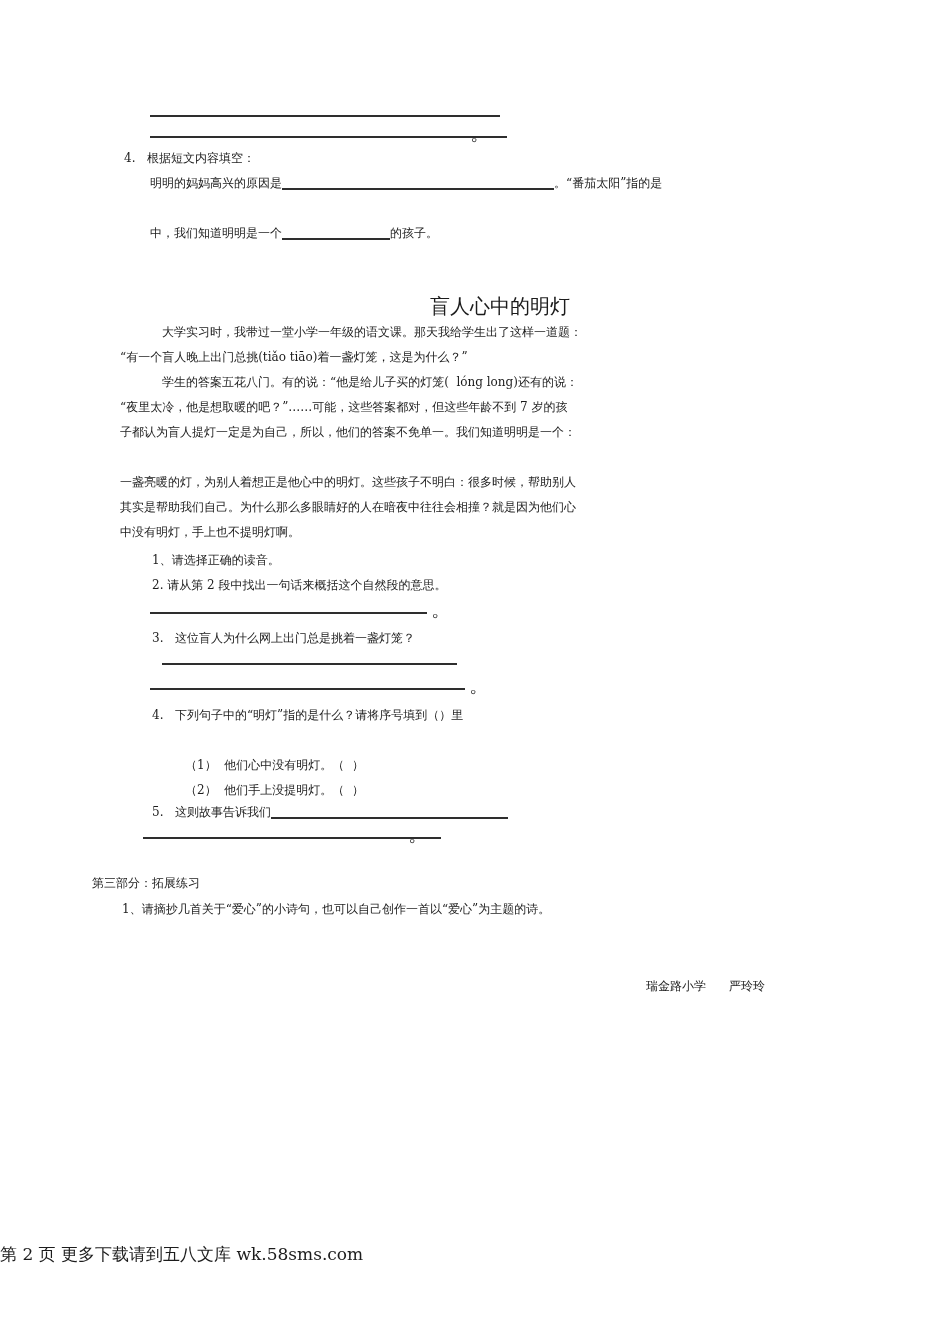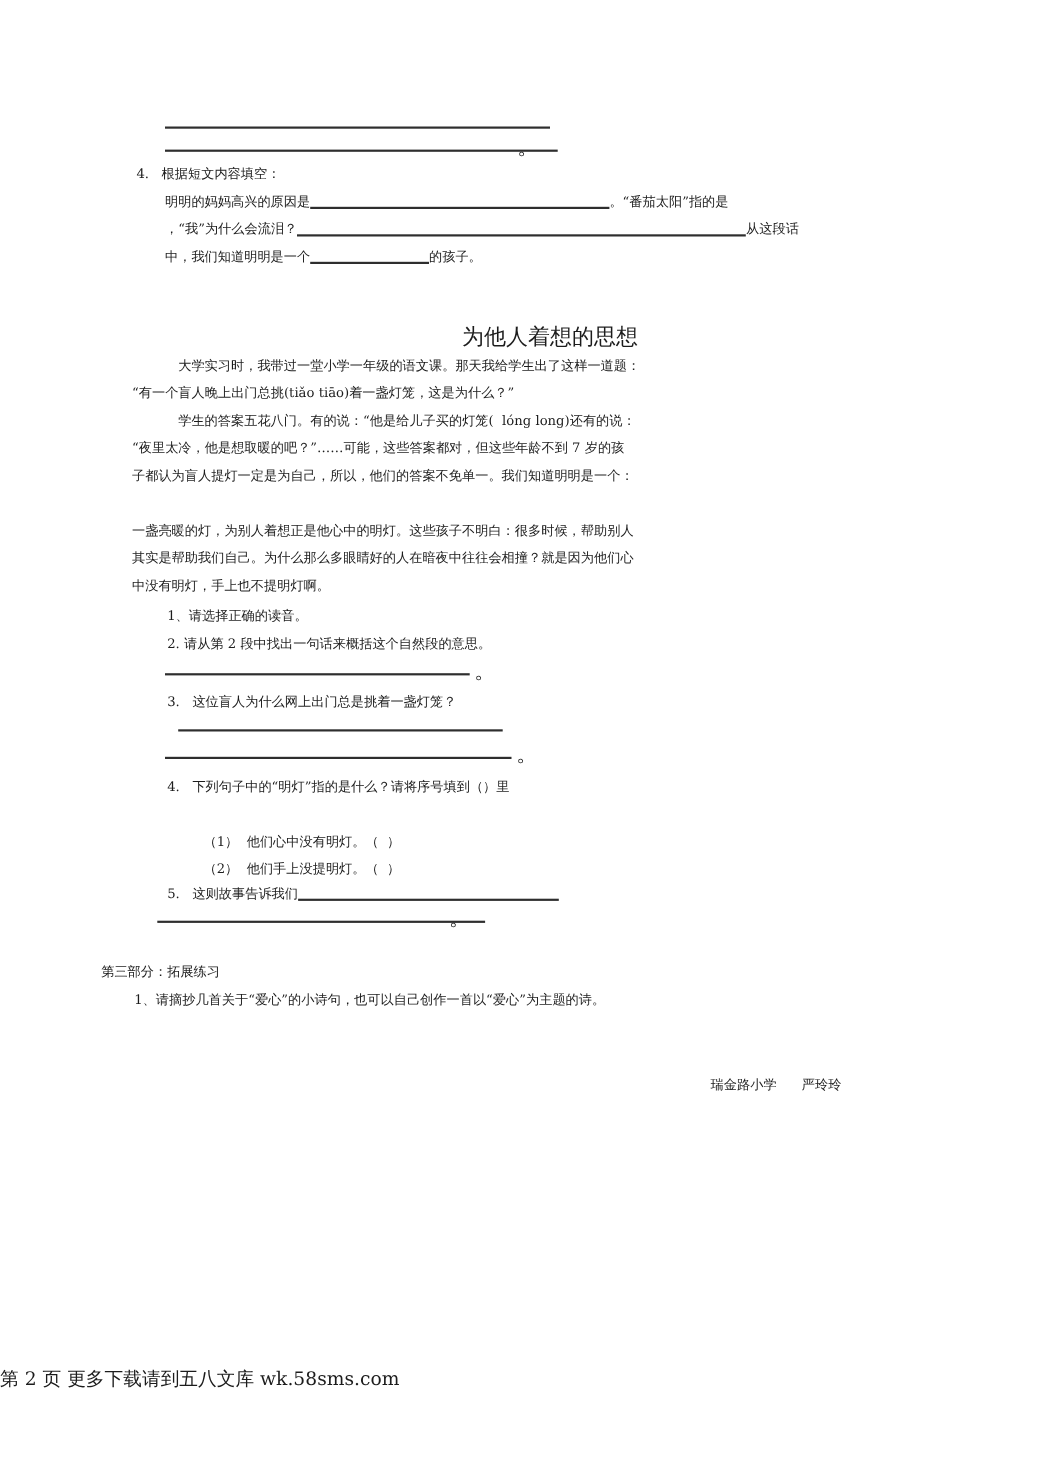--- a/index.html
+++ b/index.html
@@ -56,25 +56,24 @@
 
   <div class="ans-row" style="left:150px;top:95px;width:350px"></div>
   <div class="ans-row" style="left:150px;top:116px;width:357px">
     <span class="dot" style="right:17px">。</span>
   </div>
 
   <div class="line" style="left:124px;top:146px">4.   根据短文内容填空：</div>
 
   <div class="line" style="left:150px;top:171px"><span>明明的妈妈高兴的原因是</span><span class="blank" style="width:272px"></span><span>。“番茄太阳”指的是</span></div>
 
-  <div class="line" style="left:150px;top:196px"><span>，“我”为什么会流泪？</span><span class="blank" style="width:408px"></span><span>从这段话</span></div>
 
   <div class="line" style="left:150px;top:221px"><span>中，我们知道明明是一个</span><span class="blank" style="width:108px"></span><span>的孩子。</span></div>
 
-  <div class="title-line" style="top:294px">为他人着想的思想</div>
+  <div class="title-line" style="top:294px">盲人心中的明灯</div>
 
   <div class="line" style="left:162px;top:320px">大学实习时，我带过一堂小学一年级的语文课。那天我给学生出了这样一道题：</div>
   <div class="line" style="left:120px;top:345px">“有一个盲人晚上出门总挑(tiǎo tiāo)着一盏灯笼，这是为什么？”</div>
   <div class="line" style="left:162px;top:370px">学生的答案五花八门。有的说：“他是给儿子买的灯笼(  lóng long)还有的说：</div>
   <div class="line" style="left:120px;top:395px">“夜里太冷，他是想取暖的吧？”……可能，这些答案都对，但这些年龄不到 7 岁的孩</div>
   <div class="line" style="left:120px;top:420px">子都认为盲人提灯一定是为自己，所以，他们的答案不免单一。我们知道明明是一个：</div>
   <div class="line" style="left:120px;top:470px">一盏亮暖的灯，为别人着想正是他心中的明灯。这些孩子不明白：很多时候，帮助别人</div>
   <div class="line" style="left:120px;top:495px">其实是帮助我们自己。为什么那么多眼睛好的人在暗夜中往往会相撞？就是因为他们心</div>
   <div class="line" style="left:120px;top:520px">中没有明灯，手上也不提明灯啊。</div>
 

